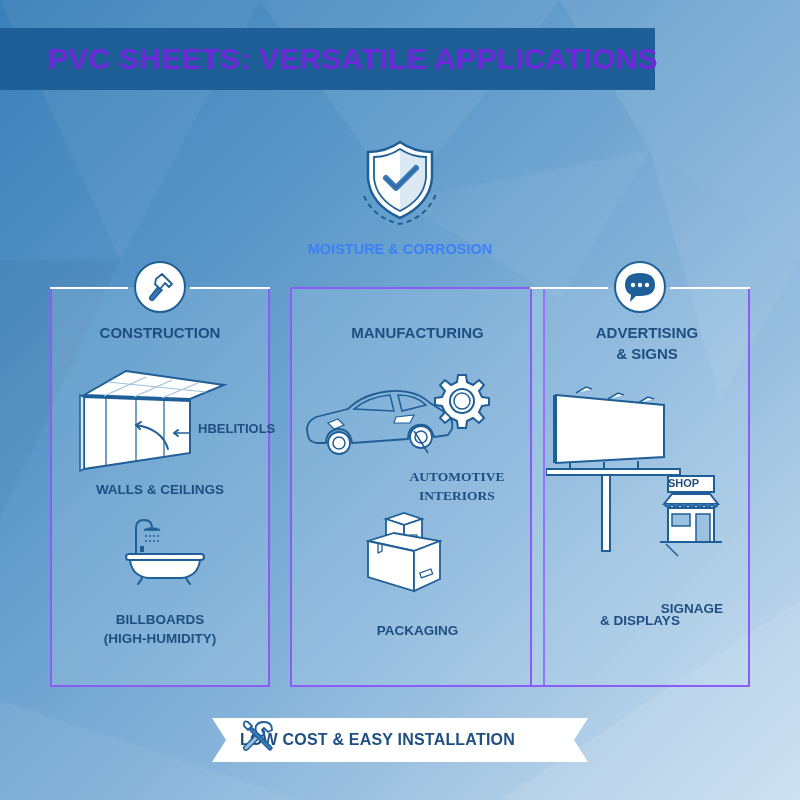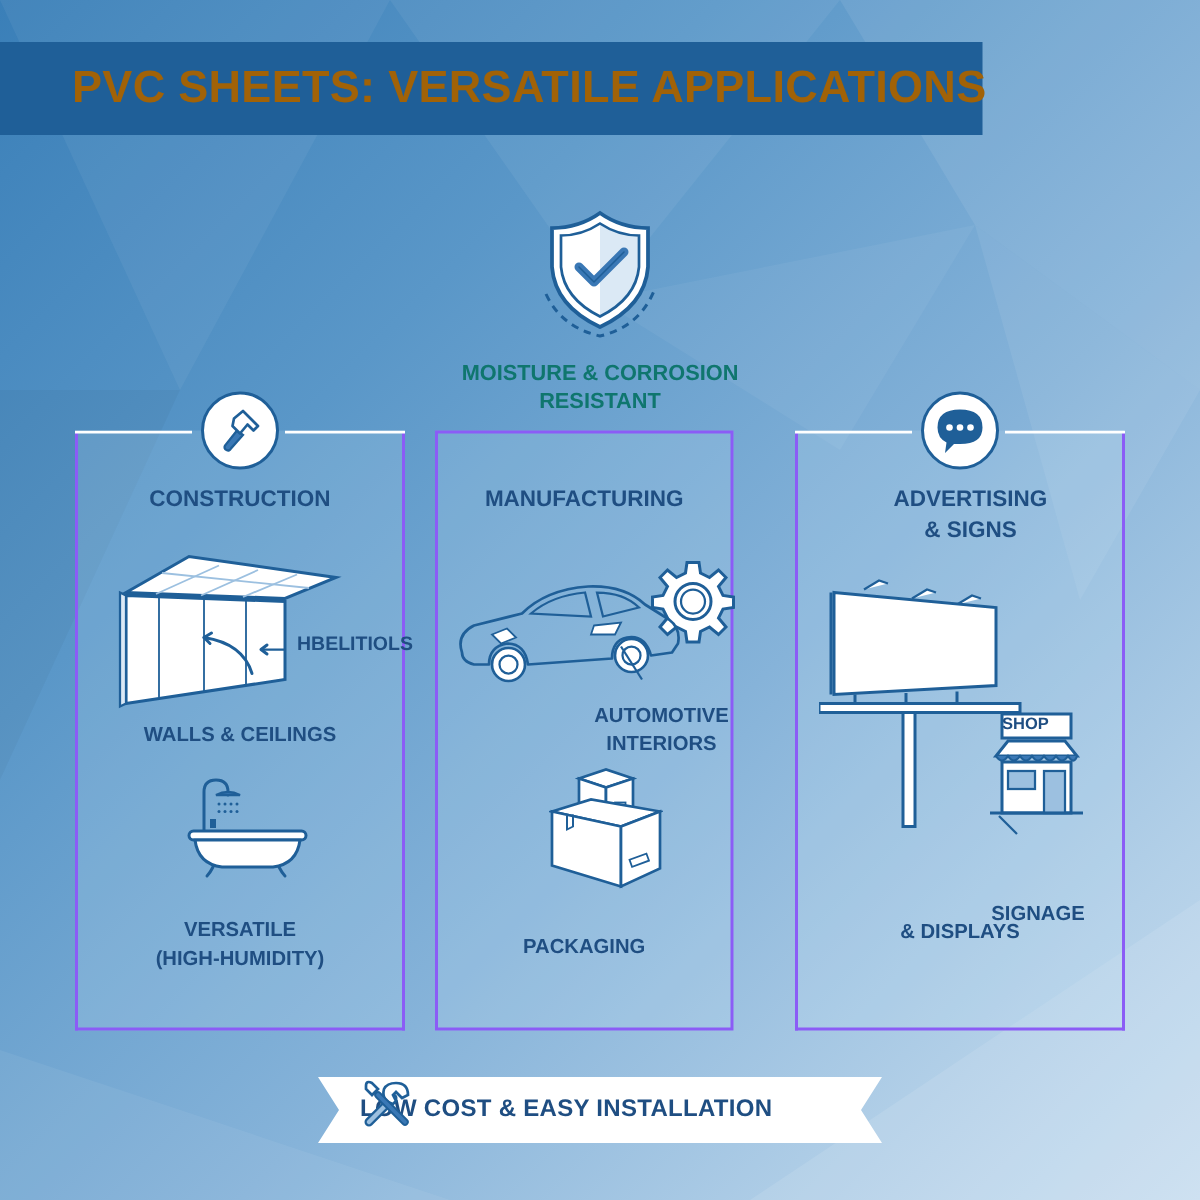--- a/index.html
+++ b/index.html
@@ -7,29 +7,29 @@
   body {
     font-family: "Liberation Sans", "DejaVu Sans", sans-serif;
     background: linear-gradient(135deg, #3a7fb8 0%, #5a97c8 30%, #86b3d9 60%, #b3d0e8 85%, #c9def0 100%);
     position: relative;
     color: #1f4e82;
   }
   .facets { position: absolute; inset: 0; pointer-events: none; }
   .title-bar-wrap { position:absolute; left:0; top:28px; width:655px; height:62px; background:#1f5f98; }
   .title-text {
     position:absolute; left:48px; top:28px; height:62px; display:flex; align-items:center;
-    color:#a16207; font-weight:bold; font-size:30px; font-family:"Liberation Sans", sans-serif;
+    color:#6d28d9; font-weight:bold; font-size:30px; font-family:"Liberation Sans", sans-serif;
     letter-spacing: 0.2px;
   }
   .feature-top {
     position: absolute; left: 300px; top: 138px; width: 200px; text-align: center;
   }
   .feature-top svg { display:block; margin: 0 auto; }
   .feature-top .label {
-    margin-top: 10px; font-size: 14.5px; font-weight: bold; color: #0f766e; line-height: 19px;
+    margin-top: 10px; font-size: 14.5px; font-weight: bold; color: #3b82f6; line-height: 19px;
   }
   .panel {
     position: absolute; top: 287px; height: 400px;
     border: 2px solid #8b5cf6; 
     background: rgba(200, 225, 243, 0.18);
   }
   .panel .heading {
     position: absolute; left: 0; right: 0; text-align: center;
     font-weight: bold; font-size: 15px; color: #1f4e82; line-height: 21px;
   }
@@ -72,21 +72,20 @@
   <svg width="100" height="92" viewBox="0 0 100 92">
     <path d="M14,58 Q24,80 50,86 Q76,80 86,56" fill="none" stroke="#1f5f98" stroke-width="2" stroke-dasharray="5,4"></path>
     <path d="M50,4 Q64,14 82,14 L82,40 Q80,66 50,80 Q20,66 18,40 L18,14 Q36,14 50,4 Z" fill="#ffffff" stroke="#1f5f98" stroke-width="2.5"></path>
     <path d="M50,11 Q62,19 76,19 L76,40 Q74,61 50,73 Z" fill="#dbe9f5"></path>
     <path d="M50,11 Q38,19 24,19 L24,40 Q26,61 50,73 Q74,61 76,40 L76,19 Q62,19 50,11 Z" fill="none" stroke="#1f5f98" stroke-width="1.8"></path>
     <path d="M36,40 L46,50 L66,30" fill="none" stroke="#3a78b5" stroke-width="6" stroke-linecap="round" stroke-linejoin="round"></path>
     <path d="M36,40 L46,50 L66,30" fill="none" stroke="#1f5f98" stroke-width="1" stroke-linecap="round" stroke-linejoin="round"></path>
   </svg>
   <div class="label">
     <div>MOISTURE &amp; CORROSION</div>
-    <div>RESISTANT</div>
   </div>
 </div>
 
 <div class="panel" style="left:50px; width:220px; border-top-color: transparent;">
   <svg style="position:absolute;left:-2px;top:-2px" width="220" height="4">
     <line x1="0" y1="1" x2="78" y2="1" stroke="#fff" stroke-width="2"></line>
     <line x1="140" y1="1" x2="220" y2="1" stroke="#fff" stroke-width="2"></line>
   </svg>
   <div class="badge" style="left:82px; top:-28px;">
     <svg width="32" height="32" viewBox="0 0 32 32">
@@ -129,46 +128,46 @@
         <circle cx="30" cy="25" r="1"></circle>
         <circle cx="34" cy="25" r="1"></circle>
       </g>
     <rect x="16" y="30" width="4" height="6" fill="#1f5f98"></rect>
     <rect x="2" y="38" width="78" height="6" rx="3" fill="#ffffff" stroke="#1f5f98" stroke-width="2"></rect>
     <path d="M6,44 L76,44 Q74,60 58,62 L24,62 Q8,60 6,44 Z" fill="#ffffff" stroke="#1f5f98" stroke-width="2"></path>
     <path d="M18,62 Q16,66 14,68" class="ln" stroke-width="3"></path>
     <path d="M62,62 Q64,66 66,68" class="ln" stroke-width="3"></path>
   </svg>
   <div class="item-label" style="left:0;right:0;top:321px;">
-    <div>VERSATILE</div>
+    <div>BILLBOARDS</div>
     <div>(HIGH-HUMIDITY)</div>
   </div>
 </div>
 
-<div class="panel" style="left:290px; width:199px;">
+<div class="panel" style="left:290px; width:255px;">
   <div class="heading" style="top:33px;">MANUFACTURING</div>
 
   <svg style="position:absolute;left:10px;top:84px" width="200" height="100" viewBox="0 0 200 100">
     <g transform="translate(160,28)">
       <path d="M-4,-26 L4,-26 L5,-19 L11,-16 L17,-21 L22,-16 L17,-10 L20,-4 L27,-3 L27,4 L20,5 L17,11 L22,17 L17,22 L11,17 L5,20 L4,27 L-4,27 L-5,20 L-11,17 L-17,22 L-22,17 L-17,11 L-20,5 L-27,4 L-27,-3 L-20,-4 L-17,-10 L-22,-16 L-17,-21 L-11,-16 L-5,-19 Z" fill="#ffffff" stroke="#1f5f98" stroke-width="2"></path>
       <circle r="12" fill="#ffffff" stroke="#1f5f98" stroke-width="2"></circle>
       <circle r="8" fill="none" stroke="#1f5f98" stroke-width="1.5"></circle>
     </g>
     <path d="M6,62 Q2,50 14,44 L46,36 Q62,20 90,18 Q114,17 128,30 L144,40 Q152,46 150,56 L146,62 L132,64 Q128,50 116,52 Q106,54 106,66 L50,70 Q48,56 36,56 Q24,58 24,70 L14,70 Q6,68 6,62 Z" fill="none" stroke="#1f5f98" stroke-width="1.8" stroke-linejoin="round"></path>
     <path d="M52,36 Q66,24 88,22 L92,38 Z" fill="none" stroke="#1f5f98" stroke-width="1.5"></path>
     <path d="M96,22 Q114,22 124,32 L100,38 Z" fill="none" stroke="#1f5f98" stroke-width="1.5"></path>
     <polygon points="26,50 36,46 42,52 32,56" fill="#ffffff" stroke="#1f5f98" stroke-width="1.2"></polygon>
     <polygon points="94,44 112,42 108,50 92,50" fill="#ffffff" stroke="#1f5f98" stroke-width="1.2"></polygon>
     <circle cx="37" cy="70" r="11" fill="#ffffff" stroke="#1f5f98" stroke-width="1.8"></circle>
     <circle cx="37" cy="70" r="6" fill="none" stroke="#1f5f98" stroke-width="1.5"></circle>
     <circle cx="119" cy="64" r="11" fill="#ffffff" stroke="#1f5f98" stroke-width="1.8"></circle>
     <circle cx="119" cy="64" r="6" fill="none" stroke="#1f5f98" stroke-width="1.5"></circle>
     <line x1="112" y1="58" x2="126" y2="80" stroke="#1f5f98" stroke-width="1.5"></line>
   </svg>
-  <div class="item-label" style="left:84px;width:130px;top:178px;">
+  <div class="item-label" style="left:100px;width:130px;top:178px;font-family:Liberation Serif, serif;">
     <div>AUTOMOTIVE</div>
     <div>INTERIORS</div>
   </div>
 
   <svg style="position:absolute;left:74px;top:222px" width="76" height="82" viewBox="0 0 76 82">
     <polygon points="20,8 38,2 56,8 38,14" fill="#ffffff" stroke="#1f5f98" stroke-width="1.8"></polygon>
     <polygon points="20,8 38,14 38,36 20,30" fill="#ffffff" stroke="#1f5f98" stroke-width="1.8"></polygon>
     <polygon points="38,14 56,8 56,30 38,36" fill="#ffffff" stroke="#1f5f98" stroke-width="1.8"></polygon>
     <rect x="44" y="24" width="7" height="4" fill="none" stroke="#1f5f98" stroke-width="1.2"></rect>
     <polygon points="2,30 28,22 74,30 48,40" fill="#ffffff" stroke="#1f5f98" stroke-width="1.8"></polygon>

